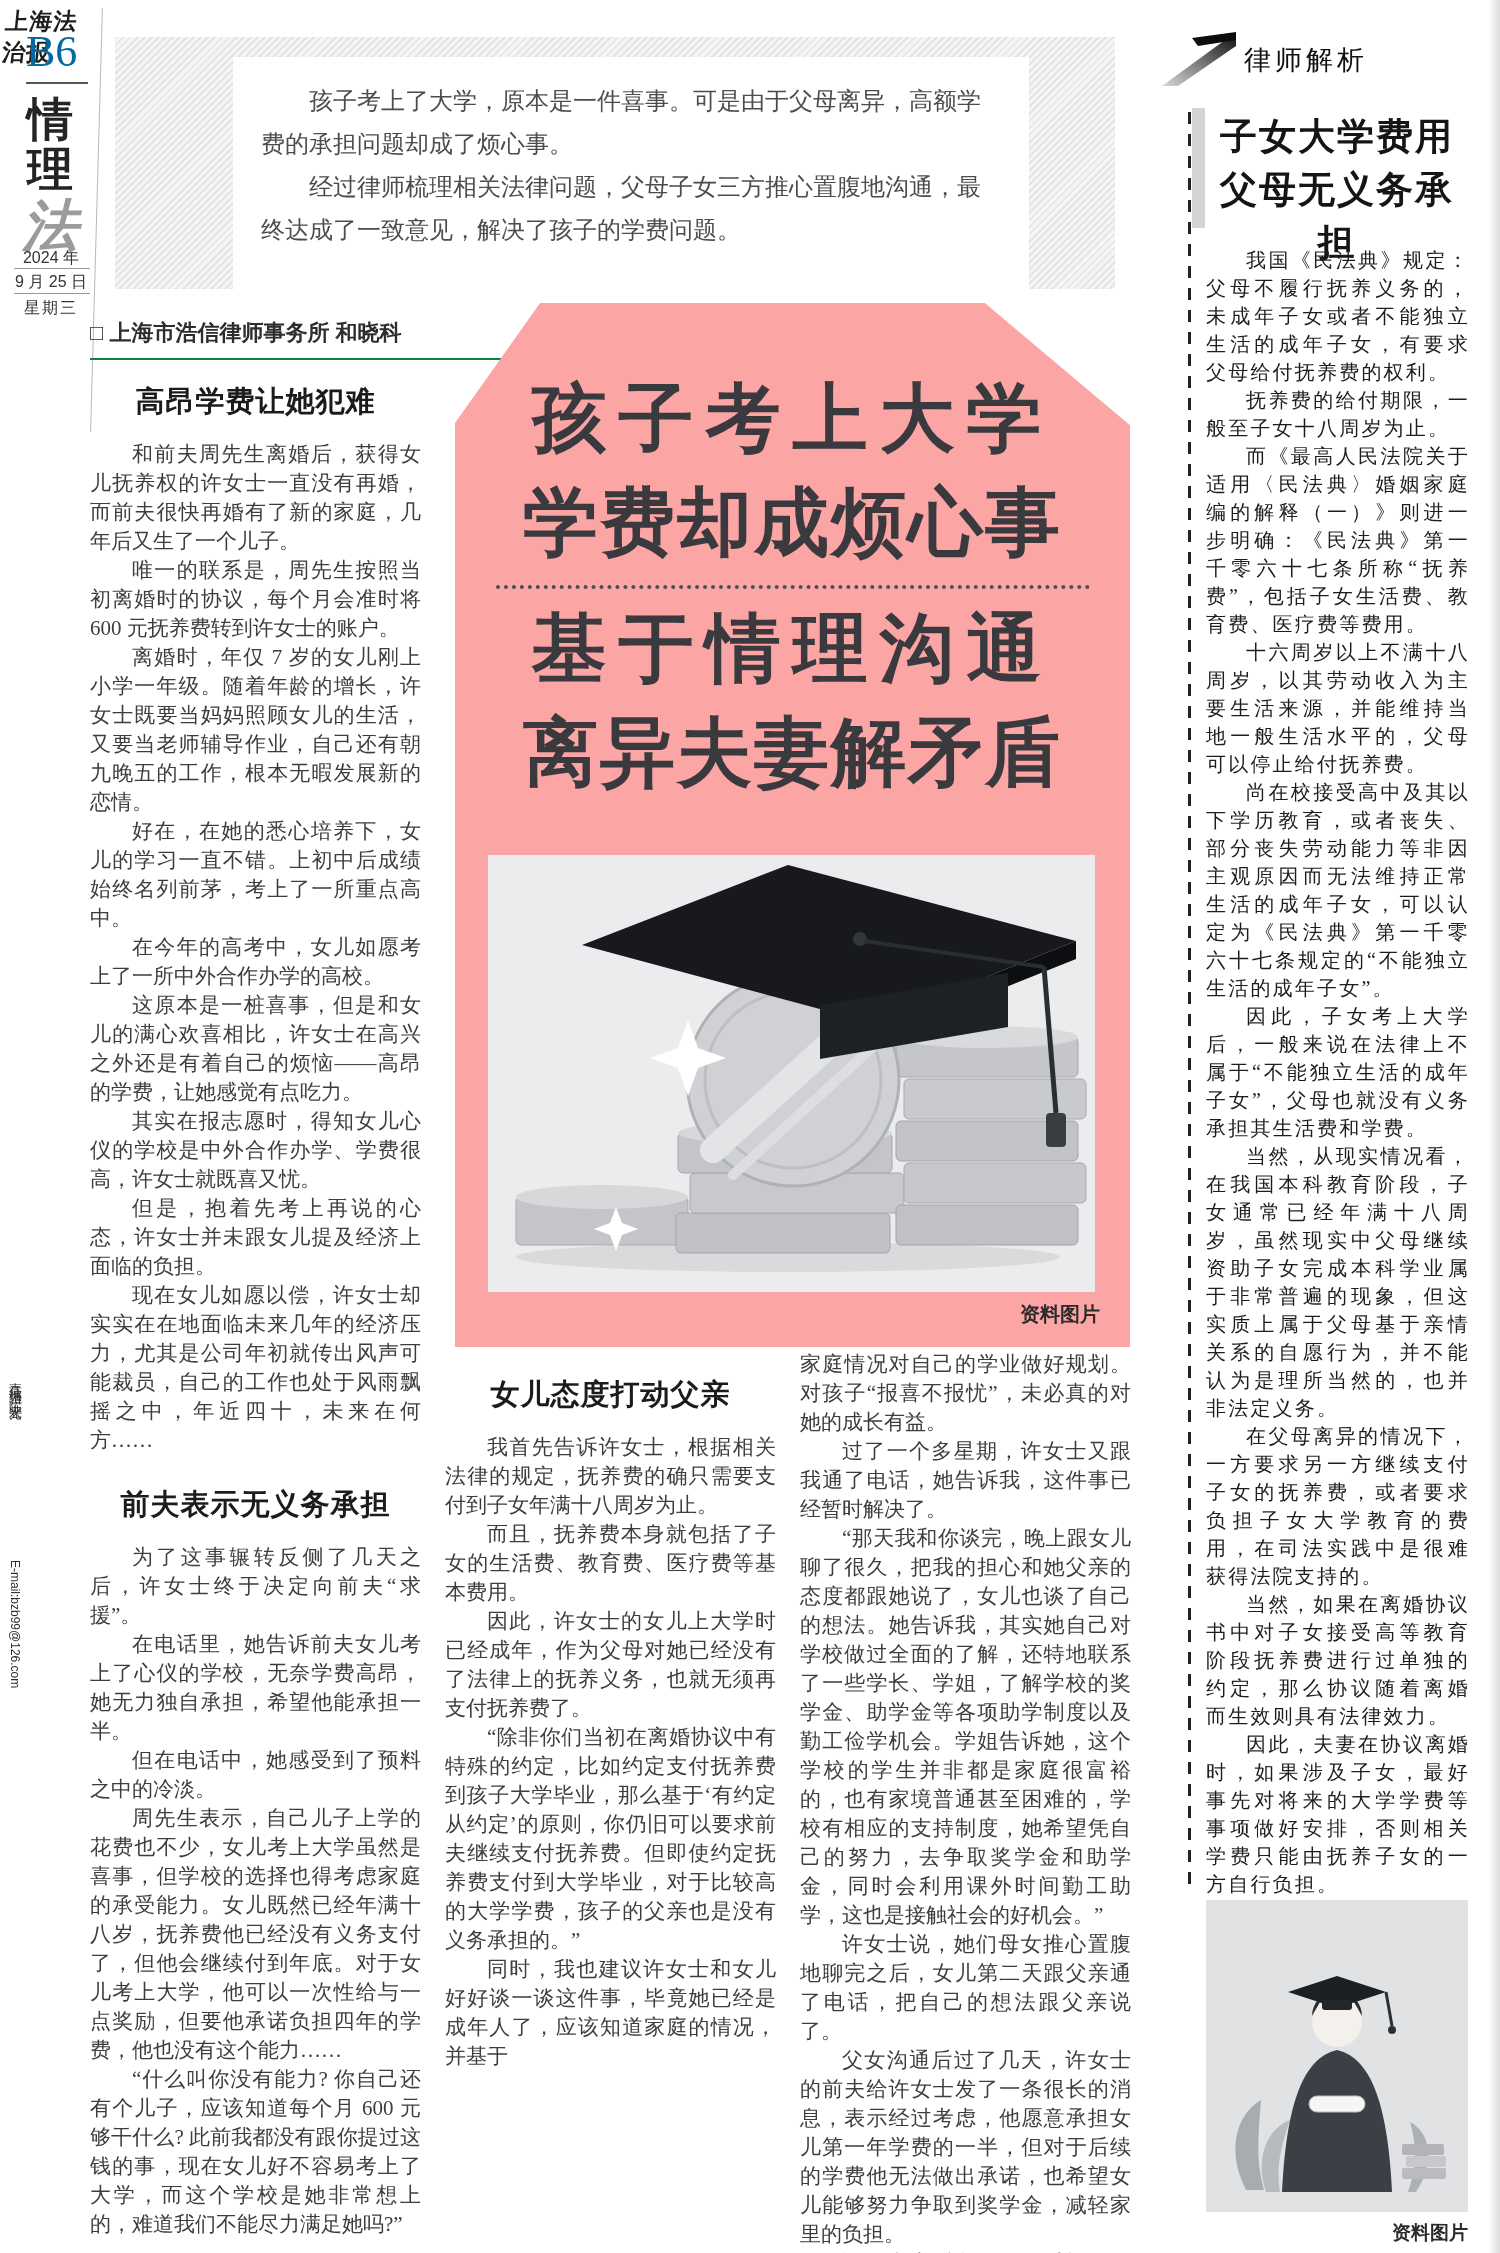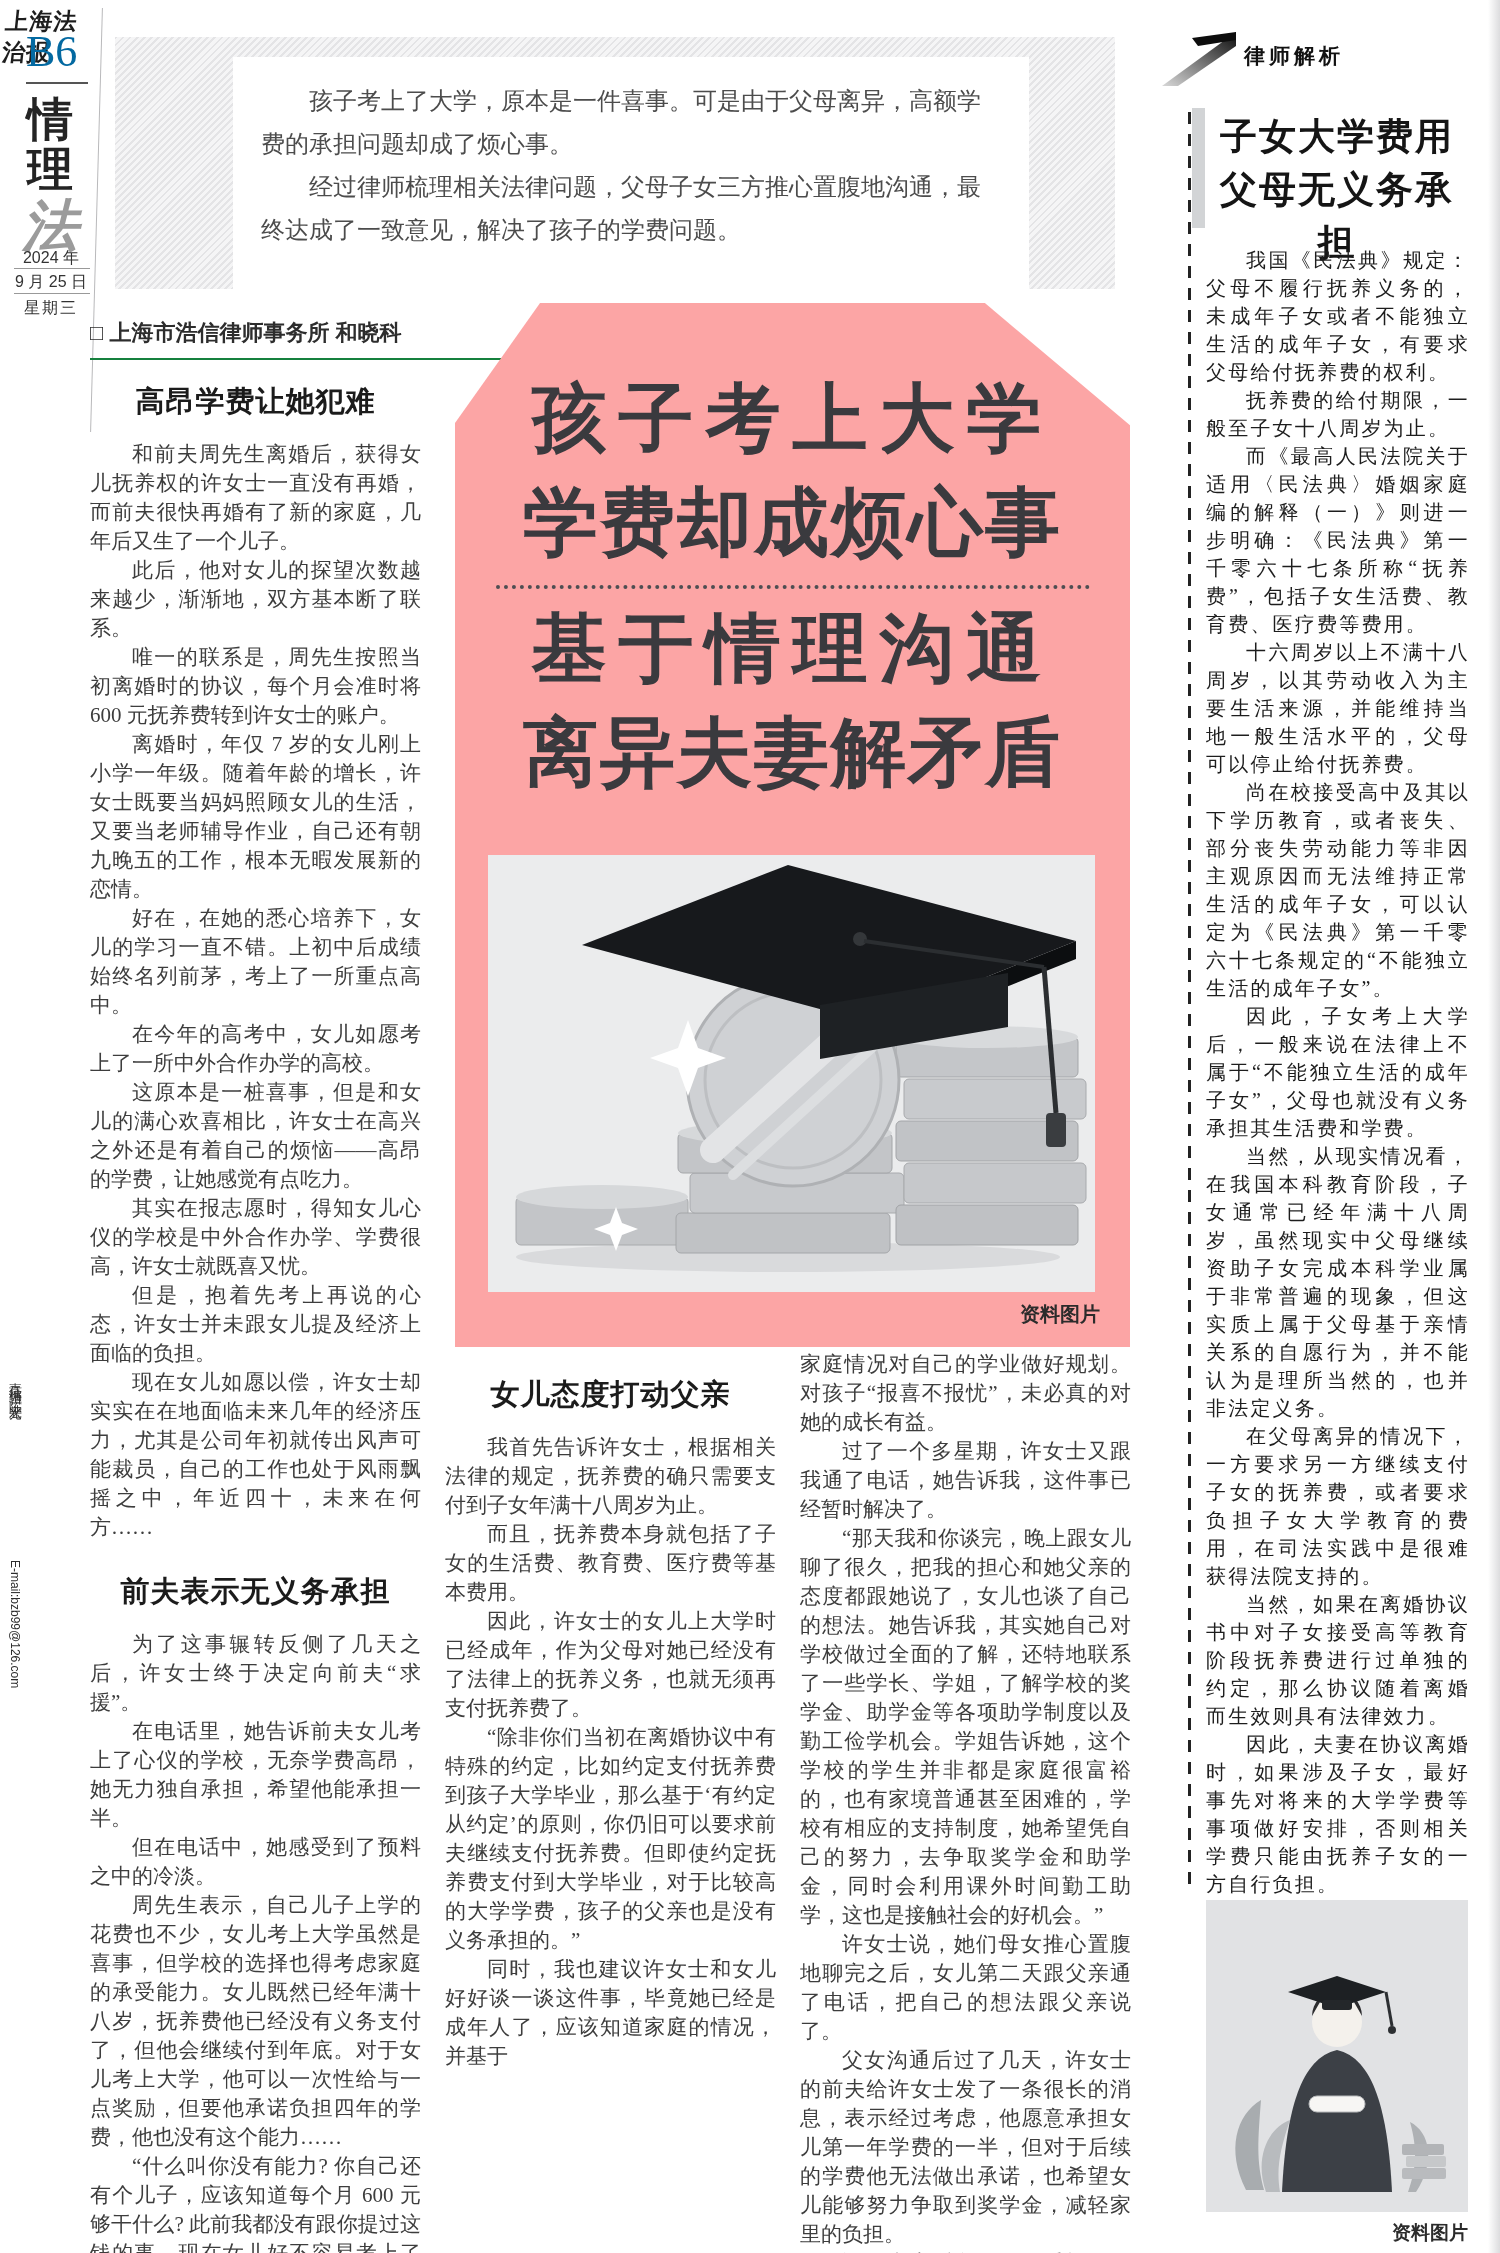--- a/index.html
+++ b/index.html
@@ -54,21 +54,21 @@
   .col-b{left:445px;top:1375px;}
   .col-c{left:800px;top:1350px;}
   .col h2{margin:0 0 18px;font-size:29px;text-align:center;color:#1b1b1b;letter-spacing:1px;
       font-family:var(--sans);}
   .col h2.mt{margin-top:30px;}
   .col p{margin:0;font-family:var(--serif);font-size:21px;line-height:29px;color:#3d3d3d;
       text-align:justify;text-indent:2em;}
   .cont p:first-child{text-indent:0;}
   
   .tag-icon{position:absolute;left:1162px;top:32px;}
-  .tag{position:absolute;left:1244px;top:42px;font-size:21px;font-weight:bold;color:#111;
+  .tag{position:absolute;left:1244px;top:42px;font-size:27px;font-weight:normal;color:#111;
       letter-spacing:4px;}
   .dash-v{position:absolute;left:1188px;top:112px;width:3px;height:1776px;
       background:repeating-linear-gradient(#232323 0 12px,transparent 12px 22px);}
   .title-bar{position:absolute;left:1192px;top:108px;width:13px;height:120px;background:#d2d4d6;}
   .sb-title{position:absolute;left:1206px;top:110px;width:262px;text-align:center;
       font-size:37px;font-weight:bold;color:#151515;line-height:53px;letter-spacing:2px;}
   .sb-body{position:absolute;left:1206px;top:246px;width:264px;}
   .sb-body p{margin:0;font-family:var(--serif);font-size:20px;line-height:28px;
       letter-spacing:2.2px;color:#1d1d1d;text-align:justify;text-indent:2em;}
   .sb-illus{position:absolute;left:1206px;top:1900px;width:262px;height:312px;background:#e1e2e4;}
@@ -150,21 +150,20 @@
         <path d="M128 352 l6 16 16 6 -16 6 -6 16 -6 -16 -16 -6 16 -6 z" fill="#ffffff"></path>
       </svg>
     </div>
     <div class="photo-caption">资料图片</div>
   </div>
 
   <div class="col col-a">
     <h2>高昂学费让她犯难</h2>
     <div>
         <p>和前夫周先生离婚后，获得女儿抚养权的许女士一直没有再婚，而前夫很快再婚有了新的家庭，几年后又生了一个儿子。</p>
-        <p>此后，他对女儿的探望次数越来越少，渐渐地，双方基本断了联系。</p>
         <p>唯一的联系是，周先生按照当初离婚时的协议，每个月会准时将 600 元抚养费转到许女士的账户。</p>
         <p>离婚时，年仅 7 岁的女儿刚上小学一年级。随着年龄的增长，许女士既要当妈妈照顾女儿的生活，又要当老师辅导作业，自己还有朝九晚五的工作，根本无暇发展新的恋情。</p>
         <p>好在，在她的悉心培养下，女儿的学习一直不错。上初中后成绩始终名列前茅，考上了一所重点高中。</p>
         <p>在今年的高考中，女儿如愿考上了一所中外合作办学的高校。</p>
         <p>这原本是一桩喜事，但是和女儿的满心欢喜相比，许女士在高兴之外还是有着自己的烦恼——高昂的学费，让她感觉有点吃力。</p>
         <p>其实在报志愿时，得知女儿心仪的学校是中外合作办学、学费很高，许女士就既喜又忧。</p>
         <p>但是，抱着先考上再说的心态，许女士并未跟女儿提及经济上面临的负担。</p>
         <p>现在女儿如愿以偿，许女士却实实在在地面临未来几年的经济压力，尤其是公司年初就传出风声可能裁员，自己的工作也处于风雨飘摇之中，年近四十，未来在何方……</p>
       </div>
     <h2 class="mt">前夫表示无义务承担</h2>

